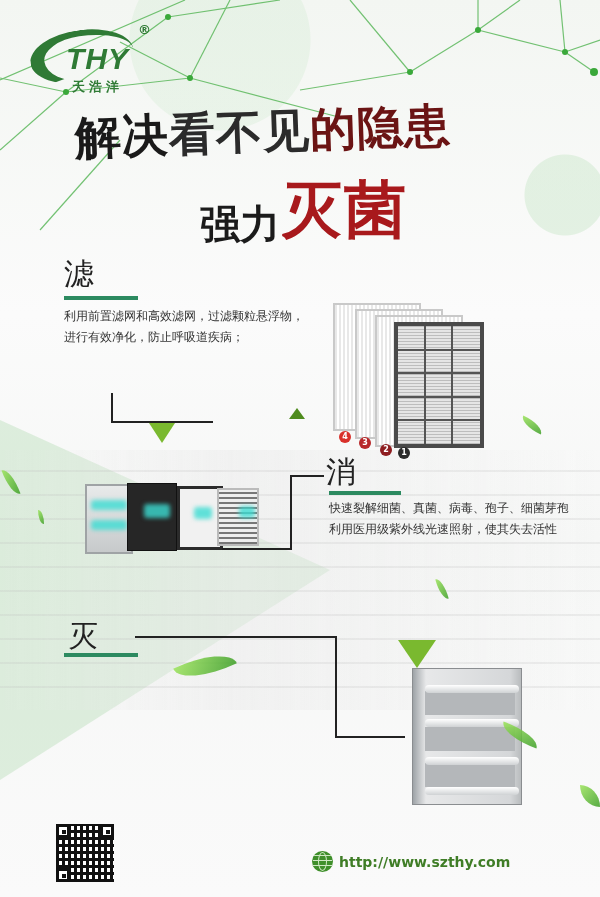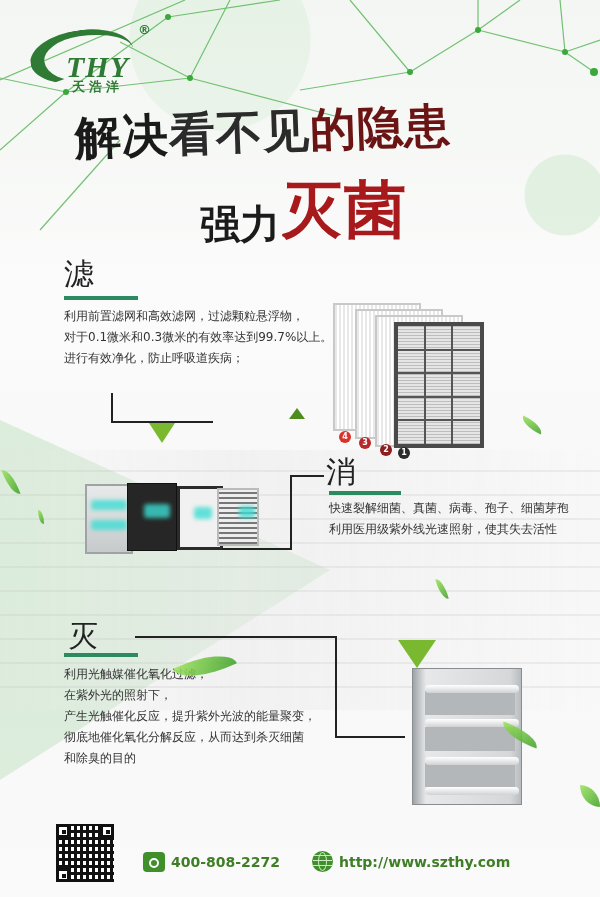--- a/index.html
+++ b/index.html
@@ -16,22 +16,22 @@
     border-left:330px solid rgba(170,215,170,.35);border-top:150px solid transparent;border-bottom:210px solid transparent;}
   .bricks{position:absolute;left:0;top:450px;width:600px;height:260px;
     background:
       repeating-linear-gradient(0deg, rgba(0,0,0,0) 0 22px, rgba(190,190,190,.25) 22px 24px),
       linear-gradient(90deg, rgba(255,255,255,0), rgba(235,235,235,.6) 40%, rgba(255,255,255,0));
     opacity:.9;}
 
   .logo{position:absolute;left:22px;top:18px;width:140px;height:75px;}
   .logo .swoosh{position:absolute;left:8px;top:12px;width:90px;height:44px;border-radius:50%;
     border-left:14px solid #2f7a35;border-top:6px solid #2f7a35;border-bottom:3px solid transparent;border-right:0;transform:rotate(-8deg);}
-  .logo .mark{position:absolute;left:44px;top:24px;font-family:Liberation Serif, serif;font-weight:bold;font-style:italic;
-    font-size:30px;color:#2f7a35;letter-spacing:1px;margin-top:8px;}
+  .logo .mark{position:absolute;left:44px;top:24px;font-family:Liberation Sans, sans-serif;font-weight:bold;font-style:italic;
+    font-size:30px;color:#2f7a35;letter-spacing:1px;}
   .logo .reg{position:absolute;left:116px;top:4px;font-size:13px;color:#2f7a35;font-weight:bold;}
   .logo .cn{position:absolute;left:50px;top:60px;font-size:13px;color:#2f7a35;letter-spacing:4px;font-weight:bold;}
 
   .h1{position:absolute;left:74px;top:108px;font-size:46px;font-weight:bold;color:#1d1d1d;letter-spacing:1px;
     transform:rotate(-2deg);transform-origin:left top;white-space:nowrap;}
   .h1 .a{color:#1a1a1a;}
   .h1 .b{color:#2b2b2b;}
   .h1 .c{color:#6b1414;}
   .h2{position:absolute;left:200px;top:168px;white-space:nowrap;}
   .h2 .small{font-size:40px;font-weight:bold;color:#1b1b1b;vertical-align:bottom;}
@@ -137,21 +137,20 @@
     <span class="a">解决</span><span class="b">看不见</span><span class="c">的隐患</span>
   </div>
   <div class="h2">
     <span class="small">强力</span><span class="big">灭菌</span>
   </div>
 
   <div class="sec-title" style="left:64px;top:254px;">滤</div>
   <div class="rule" style="left:64px;top:296px;width:74px;"></div>
   <div class="para" style="left:64px;top:306px;">
     <div>利用前置滤网和高效滤网，过滤颗粒悬浮物，</div>
-    <div>对于0.1微米和0.3微米的有效率达到99.7%以上。</div>
     <div>进行有效净化，防止呼吸道疾病；</div>
   </div>
   <div class="frame" style="left:111px;top:393px;width:100px;height:28px;border-left-width:2px;border-bottom-width:2px;"></div>
   <div class="tri-down" style="left:149px;top:423px;"></div>
   <div class="tri-up" style="left:289px;top:408px;"></div>
 
   <div>
     <div class="filter mesh" style="left:333px;top:303px;width:84px;height:124px;"></div>
     <div class="filter mesh" style="left:355px;top:309px;width:84px;height:126px;"></div>
     <div class="filter mesh" style="left:375px;top:315px;width:84px;height:128px;"></div>
@@ -184,27 +183,20 @@
   <div class="rule" style="left:329px;top:491px;width:72px;"></div>
   <div class="para" style="left:329px;top:498px;">
     <div>快速裂解细菌、真菌、病毒、孢子、细菌芽孢</div>
     <div>利用医用级紫外线光速照射，使其失去活性</div>
   </div>
 
   <div class="sec-title" style="left:68px;top:616px;">灭</div>
   <div class="rule" style="left:64px;top:653px;width:74px;"></div>
   <div class="frame" style="left:135px;top:636px;width:200px;height:100px;border-top-width:2px;border-right-width:2px;"></div>
   <div class="frame" style="left:335px;top:736px;width:70px;height:0;border-top-width:2px;"></div>
-  <div class="para" style="left:64px;top:664px;">
-    <div>利用光触媒催化氧化过滤，</div>
-    <div>在紫外光的照射下，</div>
-    <div>产生光触催化反应，提升紫外光波的能量聚变，</div>
-    <div>彻底地催化氧化分解反应，从而达到杀灭细菌</div>
-    <div>和除臭的目的</div>
-  </div>
   <div class="tri-down" style="left:398px;top:640px;border-left-width:19px;border-right-width:19px;border-top-width:28px;"></div>
 
   <div class="uv">
     <div class="slot" style="top:22px;"></div>
     <div class="bar" style="top:16px;"></div>
     <div class="slot" style="top:58px;"></div>
     <div class="bar" style="top:50px;"></div>
     <div class="slot" style="top:94px;"></div>
     <div class="bar" style="top:88px;"></div>
     <div class="bar" style="top:118px;"></div>
@@ -216,21 +208,17 @@
   <div class="leaf" style="left:500px;top:728px;width:40px;height:14px;transform:rotate(20deg);"></div>
   <div class="leaf" style="left:580px;top:785px;width:20px;height:22px;"></div>
   <div class="leaf" style="left:438px;top:578px;width:8px;height:22px;transform:rotate(-15deg);"></div>
   <div class="leaf" style="left:520px;top:420px;width:24px;height:10px;transform:rotate(25deg);"></div>
 
   <div class="qr" title="QR code">
     <div class="finder" style="left:0;top:0;"></div>
     <div class="finder" style="right:0;top:0;"></div>
     <div class="finder" style="left:0;bottom:0;"></div>
   </div>
-  <div class="contact" style="left:143px;top:852px;">
-    <span class="phone-icon"></span>
-    <span>400-808-2272</span>
-  </div>
   <div class="contact" style="left:312px;top:851px;">
     <span class="globe-icon"></span>
     <span>http://www.szthy.com</span>
   </div>
 </div>
 
 </body></html>

